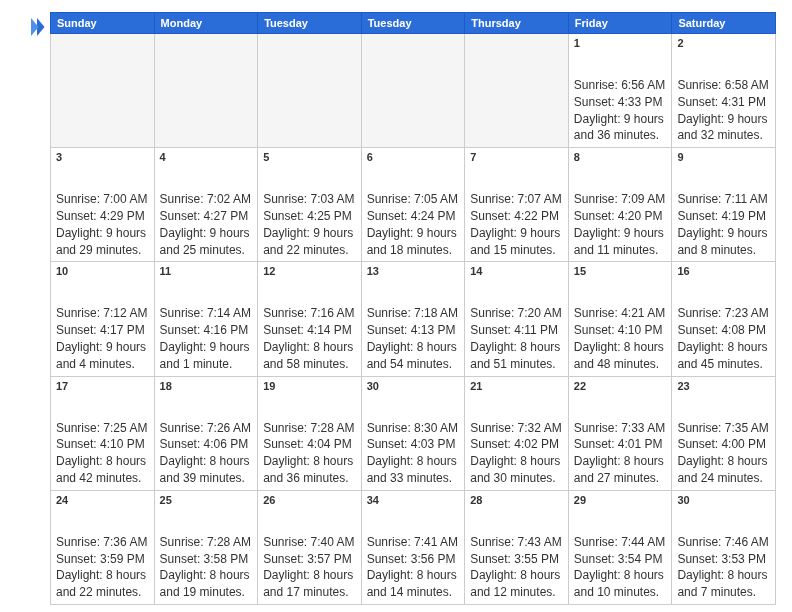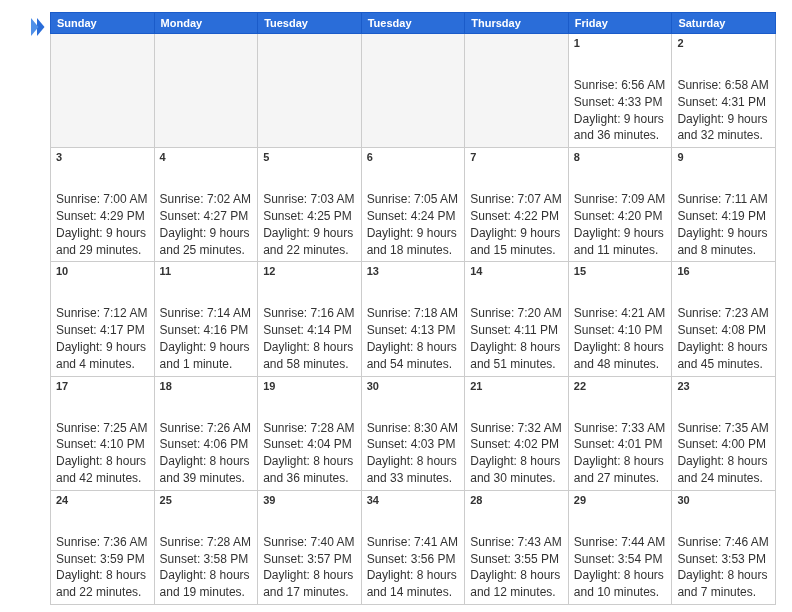--- a/index.html
+++ b/index.html
@@ -317,21 +317,21 @@
 and 22 minutes.</div>
           </td>
           <td>
             <span class="day-number">25</span>
             <div class="day-info">Sunrise: 7:28 AM
 Sunset: 3:58 PM
 Daylight: 8 hours
 and 19 minutes.</div>
           </td>
           <td>
-            <span class="day-number">39</span>
+            <span class="day-number">26</span>
             <div class="day-info">Sunrise: 7:40 AM
 Sunset: 3:57 PM
 Daylight: 8 hours
 and 17 minutes.</div>
           </td>
           <td>
             <span class="day-number">34</span>
             <div class="day-info">Sunrise: 7:41 AM
 Sunset: 3:56 PM
 Daylight: 8 hours

